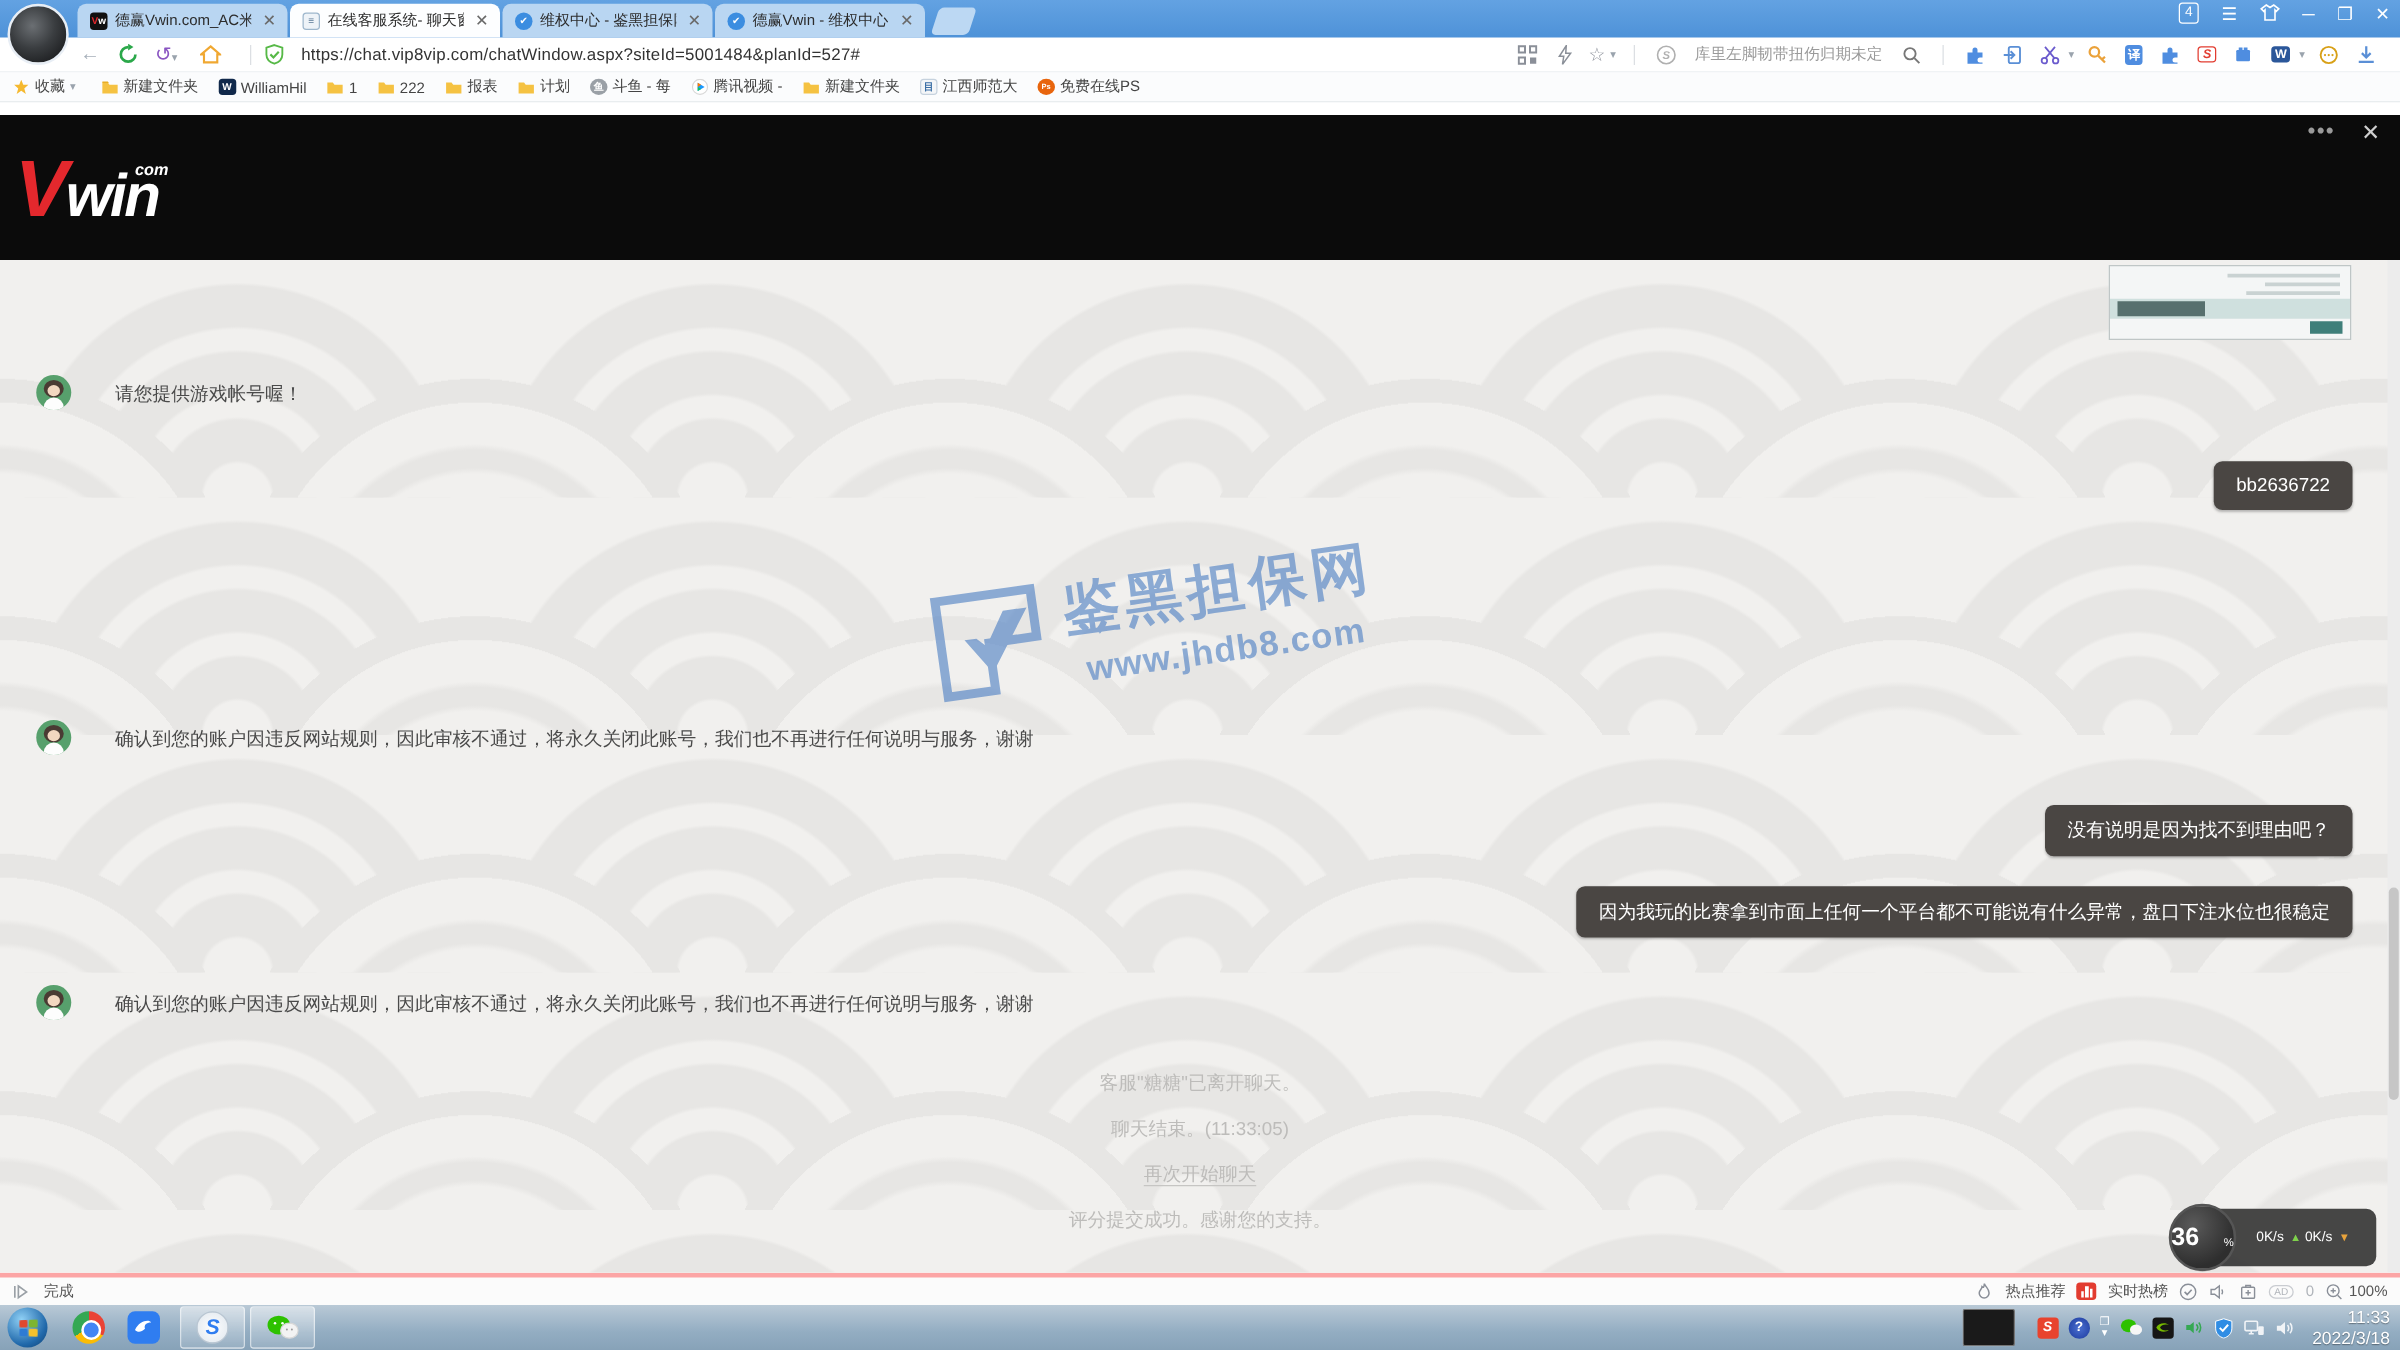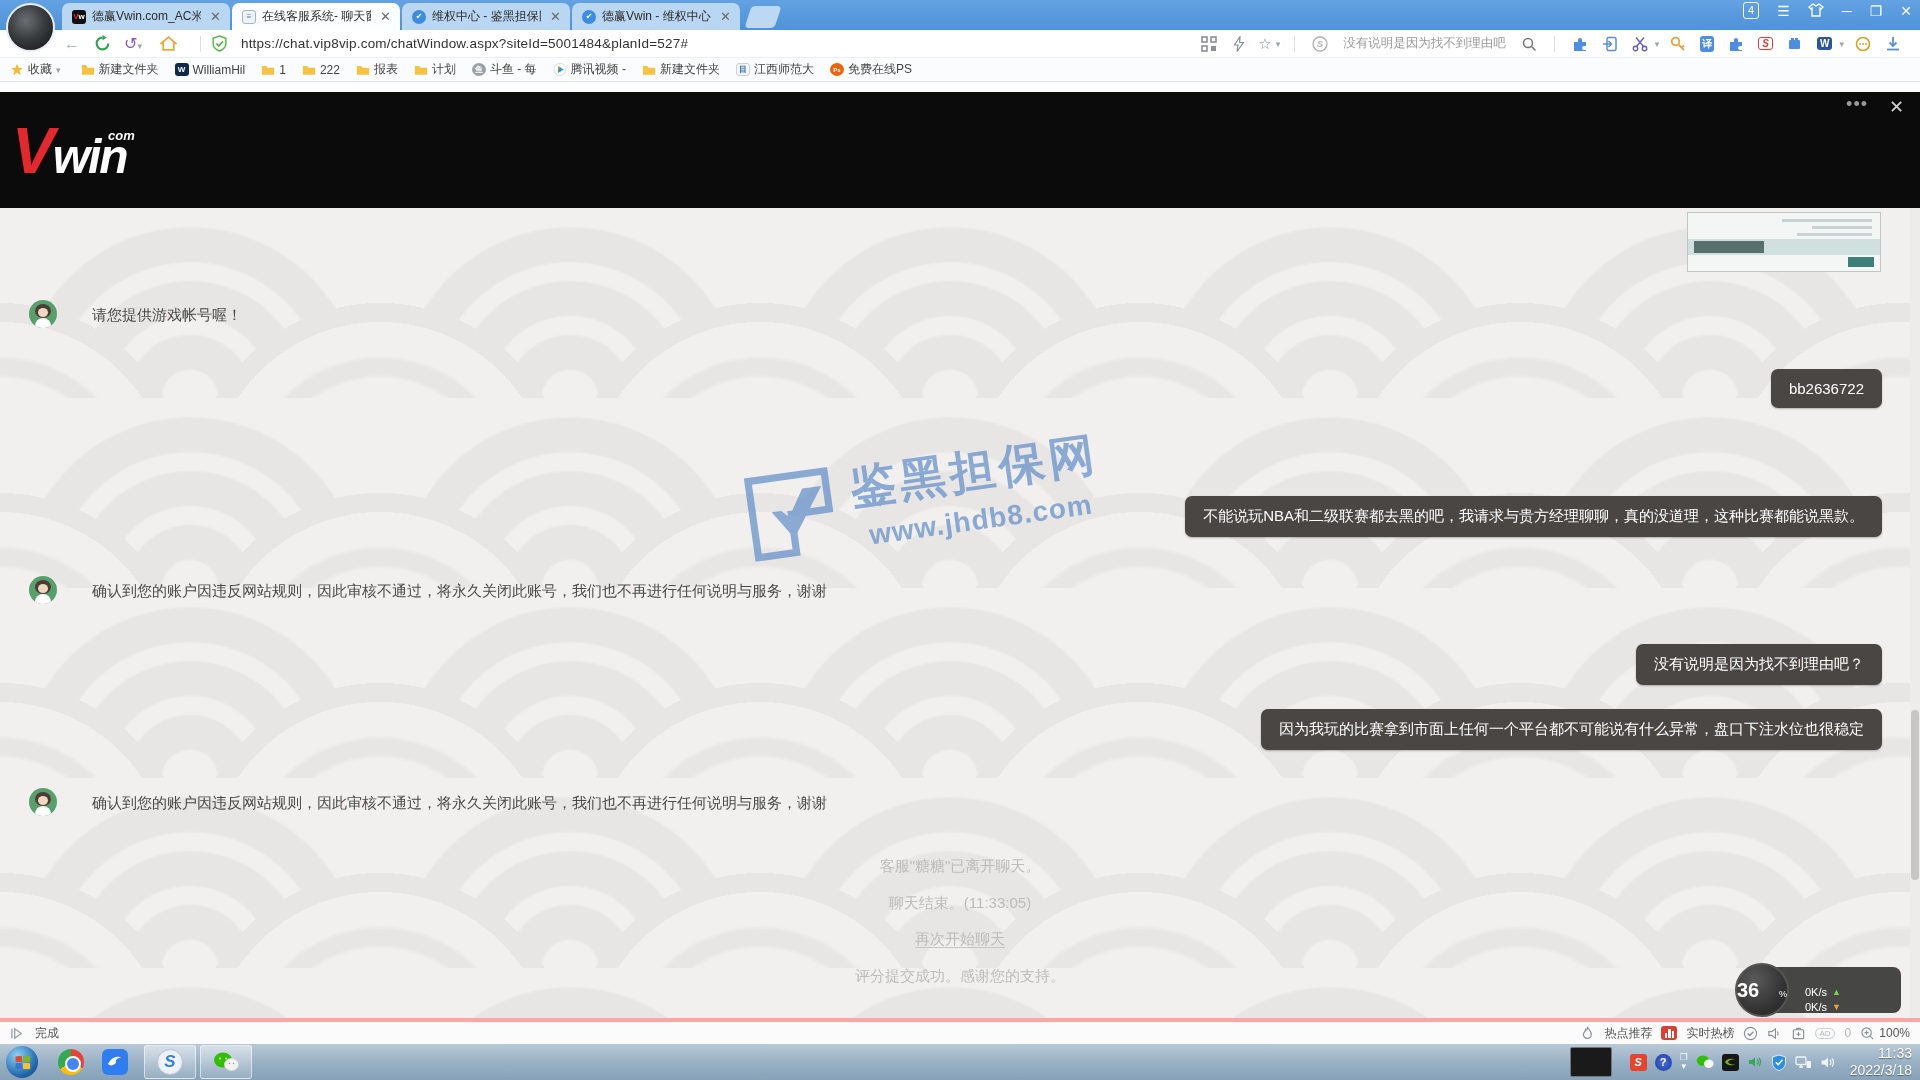--- a/index.html
+++ b/index.html
@@ -80,21 +80,21 @@
   .thumb .band { position:absolute; left:0; right:0; top:26px; height:16px; background:#cfe0de; }
   .thumb .teal { position:absolute; right:6px; bottom:4px; width:26px; height:10px; background:#3f7f7a; }
   .thumb .blk { position:absolute; left:6px; top:28px; width:70px; height:12px; background:#57706e; }
 
   .scrolltrack { position:absolute; right:0; top:0; width:10px; height:100%; background:#ececec; }
   .scrollthumb { position:absolute; right:1px; top:62%; width:8px; height:170px; border-radius:4px; background:#c6c6c6; }
 
   
   .speedball { position:absolute; left:1735px; top:963px; z-index:40; }
   .sb-panel { position:absolute; left:22px; top:4px; width:144px; height:46px; background:rgba(45,45,45,.88); border-radius:8px;
-    color:#fff; font-size:11px; display:flex; flex-direction:column; justify-content:flex-end; gap:3px; padding-left:48px; }
+    color:#fff; font-size:11px; display:flex; flex-direction:row; justify-content:flex-start; gap:3px; padding-left:48px; }
   .sb-row { display:flex; align-items:center; gap:5px; }
   .sb-up { color:#7fd24c; font-size:9px; } .sb-dn { color:#e8a33c; font-size:9px; }
   .sb-circle { position:absolute; left:0; top:0; width:54px; height:54px; border-radius:50%;
     background:radial-gradient(circle at 35% 30%, #5a5a5a, #2e2e2e 70%); border:2px solid #555;
     display:flex; align-items:center; justify-content:space-between; color:#fff; font-size:20px; font-weight:bold; }
   .sb-circle small { font-size:9px; font-weight:normal; margin-top:8px; }
 
   
   .statusbar { height:26px; background:#fbfbfb; border-top:4px solid #fca5a5; display:flex; align-items:center; font-size:12px; color:#555; padding:0 10px; }
   .st-left { display:flex; align-items:center; gap:10px; }
@@ -195,21 +195,21 @@
       <svg class="mini" viewBox="0 0 16 16">
           <polygon points="9,0.5 3.5,9 7,9 6,15.5 12.5,6.5 8.6,6.5" fill="none" stroke="#8a8f98" stroke-width="1.2"></polygon>
         </svg>
       <span style="color:#8a8f98; font-size:15px; margin:0 4px;">☆</span>
       <span class="caret">▾</span>
       <span class="sep"></span>
       <svg class="mini" viewBox="0 0 16 16">
           <circle cx="8" cy="8" r="7" fill="none" stroke="#b0b0b0" stroke-width="1.3"></circle>
           <text x="8" y="11" font-size="9" text-anchor="middle" fill="#b0b0b0" font-style="italic" font-weight="bold">S</text>
         </svg>
-      <span class="search-text">没有说明是因为找不到理由吧</span>
+      <span class="search-text">库里左脚韧带扭伤归期未定</span>
       <svg class="mini" viewBox="0 0 16 16">
           <circle cx="7" cy="7" r="4.5" fill="none" stroke="#777" stroke-width="1.5"></circle>
           <line x1="10.5" y1="10.5" x2="14.5" y2="14.5" stroke="#777" stroke-width="1.5"></line>
         </svg>
       <span class="sep"></span>
       <svg class="mini" viewBox="0 0 16 16">
           <path d="M2 6 L6 6 L6 4 A2 2 0 1 1 10 4 L10 6 L14 6 L14 10 L12 10 A2 2 0 1 0 12 14 L14 14 L14 15 L2 15 Z" fill="#4f8de0"></path>
         </svg>
       <svg class="mini" viewBox="0 0 16 16">
           <rect x="5" y="1.5" width="9" height="13" rx="1.5" fill="none" stroke="#5a8fd6" stroke-width="1.5"></rect>
@@ -376,21 +376,20 @@
       <div class="agent-msg" style="top:580px;">
         <div class="agent-avatar">
             <div class="hair"></div>
             <div class="face"></div>
             <div class="body"></div>
           </div>
         <div class="agent-text">确认到您的账户因违反网站规则，因此审核不通过，将永久关闭此账号，我们也不再进行任何说明与服务，谢谢</div>
       </div>
 
       <div class="bubble" style="top:161px;">bb2636722</div>
-      <div class="bubble" style="top:288px;">不能说玩NBA和二级联赛都去黑的吧，我请求与贵方经理聊聊，真的没道理，这种比赛都能说黑款。</div>
       <div class="bubble" style="top:436px;">没有说明是因为找不到理由吧？</div>
       <div class="bubble" style="top:501px;">因为我玩的比赛拿到市面上任何一个平台都不可能说有什么异常，盘口下注水位也很稳定</div>
 
       <div class="sysline" style="top:649px;">客服"糖糖"已离开聊天。</div>
       <div class="sysline" style="top:686px;">聊天结束。(11:33:05)</div>
       <div class="sysline link" style="top:722px;"><span>再次开始聊天</span></div>
       <div class="sysline" style="top:759px;">评分提交成功。感谢您的支持。</div>
 
       <div class="scrolltrack">
           <div class="scrollthumb"></div>

